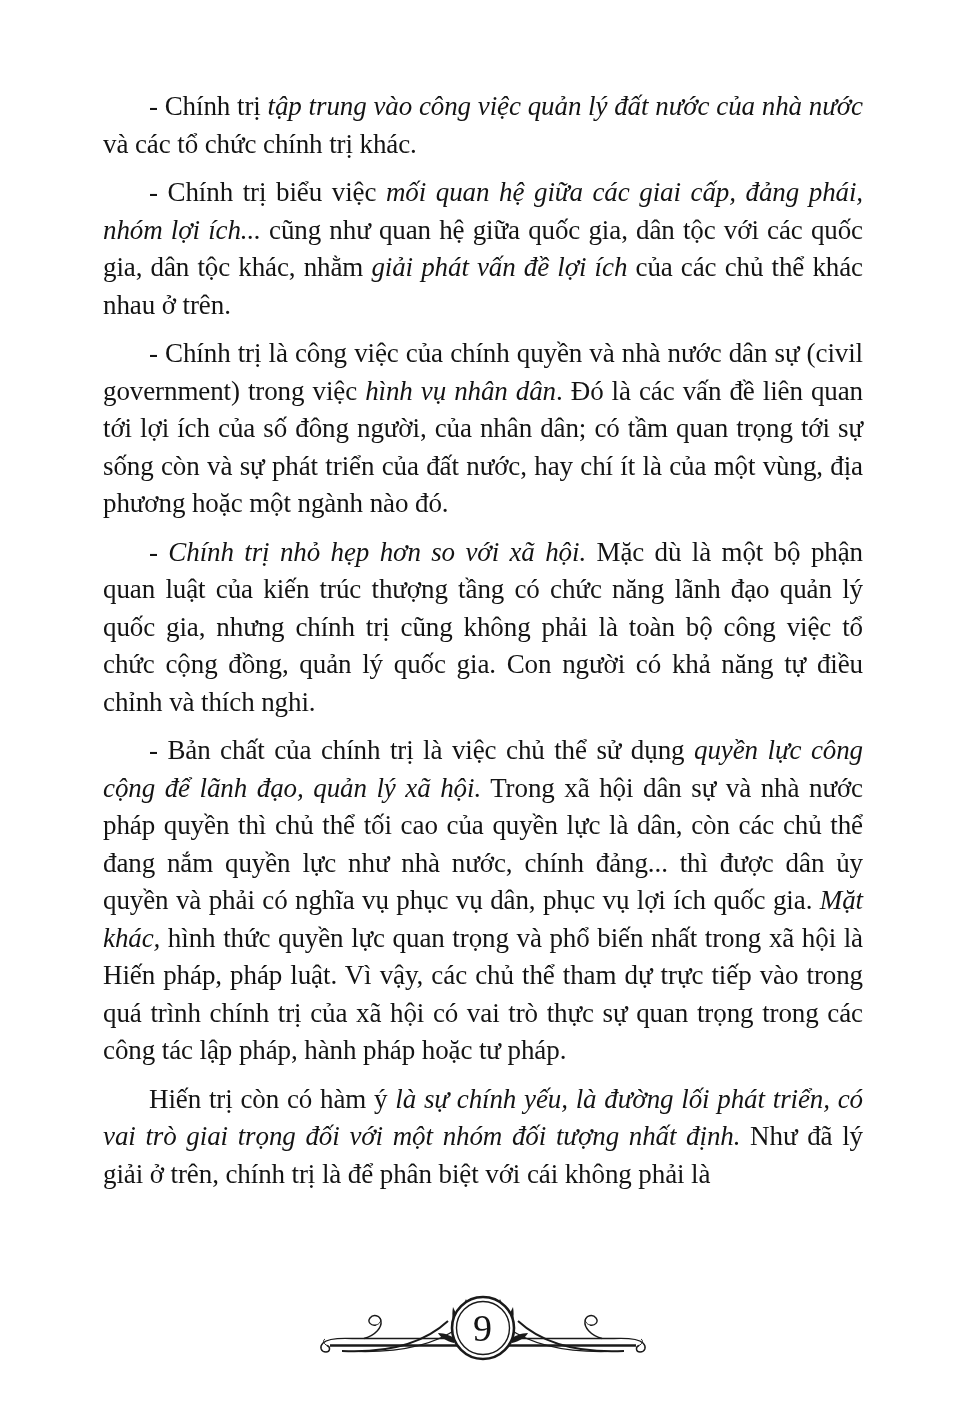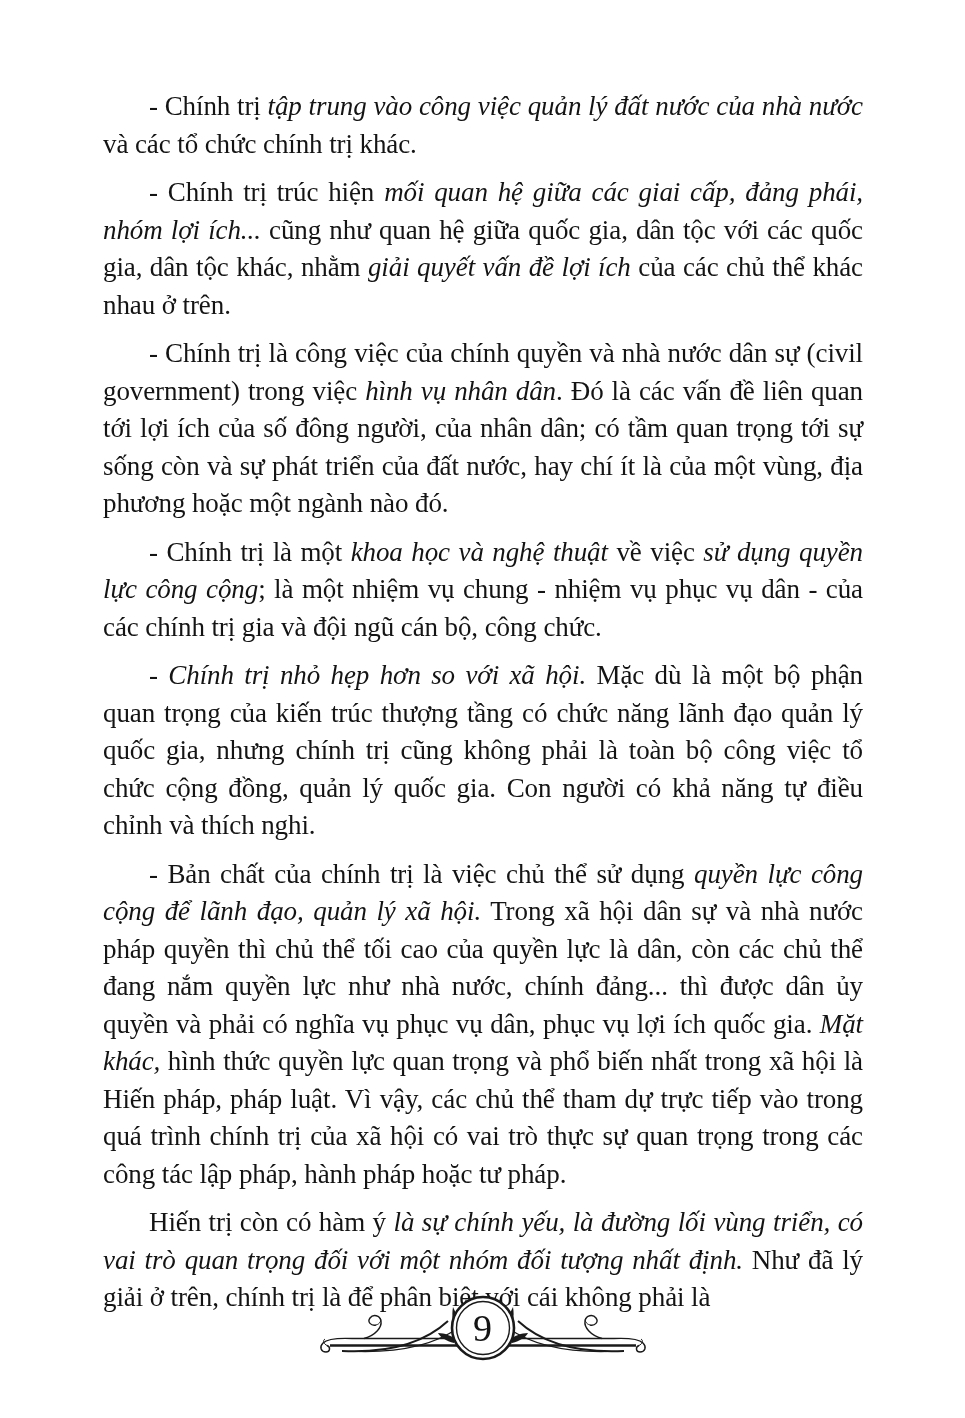--- a/index.html
+++ b/index.html
@@ -48,26 +48,25 @@
     color: #141414;
   }
 </style>
 </head>
 <body>
 
 <div class="page">
 
   <div class="content">
       <p class="para"><span>- Chính trị </span><span class="it">tập trung vào công việc quản lý đất nước của nhà nước</span><span> và các tổ chức chính trị khác.</span></p>
-      <p class="para"><span>- Chính trị trúc hiện </span><span class="it">mối quan hệ giữa các giai cấp, đảng phái, nhóm lợi ích...</span><span> cũng như quan hệ giữa quốc gia, dân tộc với các quốc gia, dân tộc khác, nhằm </span><span class="it">giải quyết vấn đề lợi ích</span><span> của các chủ thể khác nhau ở trên.</span></p>
+      <p class="para"><span>- Chính trị biểu việc </span><span class="it">mối quan hệ giữa các giai cấp, đảng phái, nhóm lợi ích...</span><span> cũng như quan hệ giữa quốc gia, dân tộc với các quốc gia, dân tộc khác, nhằm </span><span class="it">giải phát vấn đề lợi ích</span><span> của các chủ thể khác nhau ở trên.</span></p>
       <p class="para"><span>- Chính trị là công việc của chính quyền và nhà nước dân sự (civil government) trong việc </span><span class="it">hình vụ nhân dân</span><span>. Đó là các vấn đề liên quan tới lợi ích của số đông người, của nhân dân; có tầm quan trọng tới sự sống còn và sự phát triển của đất nước, hay chí ít là của một vùng, địa phương hoặc một ngành nào đó.</span></p>
-      <p class="para"><span>- Chính trị là một </span><span class="it">khoa học và nghệ thuật</span><span> về việc </span><span class="it">sử dụng quyền lực công cộng</span><span>; là một nhiệm vụ chung - nhiệm vụ phục vụ dân - của các chính trị gia và đội ngũ cán bộ, công chức.</span></p>
-      <p class="para"><span>- </span><span class="it">Chính trị nhỏ hẹp hơn so với xã hội.</span><span> Mặc dù là một bộ phận quan trọng của kiến trúc thượng tầng có chức năng lãnh đạo quản lý quốc gia, nhưng chính trị cũng không phải là toàn bộ công việc tổ chức cộng đồng, quản lý quốc gia. Con người có khả năng tự điều chỉnh và thích nghi.</span></p>
+      <p class="para"><span>- </span><span class="it">Chính trị nhỏ hẹp hơn so với xã hội.</span><span> Mặc dù là một bộ phận quan luật của kiến trúc thượng tầng có chức năng lãnh đạo quản lý quốc gia, nhưng chính trị cũng không phải là toàn bộ công việc tổ chức cộng đồng, quản lý quốc gia. Con người có khả năng tự điều chỉnh và thích nghi.</span></p>
       <p class="para"><span>- Bản chất của chính trị là việc chủ thể sử dụng </span><span class="it">quyền lực công cộng để lãnh đạo, quản lý xã hội.</span><span> Trong xã hội dân sự và nhà nước pháp quyền thì chủ thể tối cao của quyền lực là dân, còn các chủ thể đang nắm quyền lực như nhà nước, chính đảng... thì được dân ủy quyền và phải có nghĩa vụ phục vụ dân, phục vụ lợi ích quốc gia. </span><span class="it">Mặt khác,</span><span> hình thức quyền lực quan trọng và phổ biến nhất trong xã hội là Hiến pháp, pháp luật. Vì vậy, các chủ thể tham dự trực tiếp vào trong quá trình chính trị của xã hội có vai trò thực sự quan trọng trong các công tác lập pháp, hành pháp hoặc tư pháp.</span></p>
-      <p class="para"><span>Hiến trị còn có hàm ý </span><span class="it">là sự chính yếu, là đường lối vùng triển, có vai trò quan trọng đối với một nhóm đối tượng nhất định.</span><span> Như đã lý giải ở trên, chính trị là để phân biệt với cái không phải là</span></p>
+      <p class="para"><span>Hiến trị còn có hàm ý </span><span class="it">là sự chính yếu, là đường lối phát triển, có vai trò giai trọng đối với một nhóm đối tượng nhất định.</span><span> Như đã lý giải ở trên, chính trị là để phân biệt với cái không phải là</span></p>
     </div>
 
   <div class="footer-ornament">
     <svg width="330" height="104" viewBox="0 0 330 104" xmlns="http://www.w3.org/2000/svg">
       <defs>
         <g id="sideFlourish" stroke="#1a1a1a" fill="none">
 
           <path d="M12 64.5 H150" stroke-width="2.4"></path>
 
           <path d="M34 57.5 H150" stroke-width="1.6"></path>

